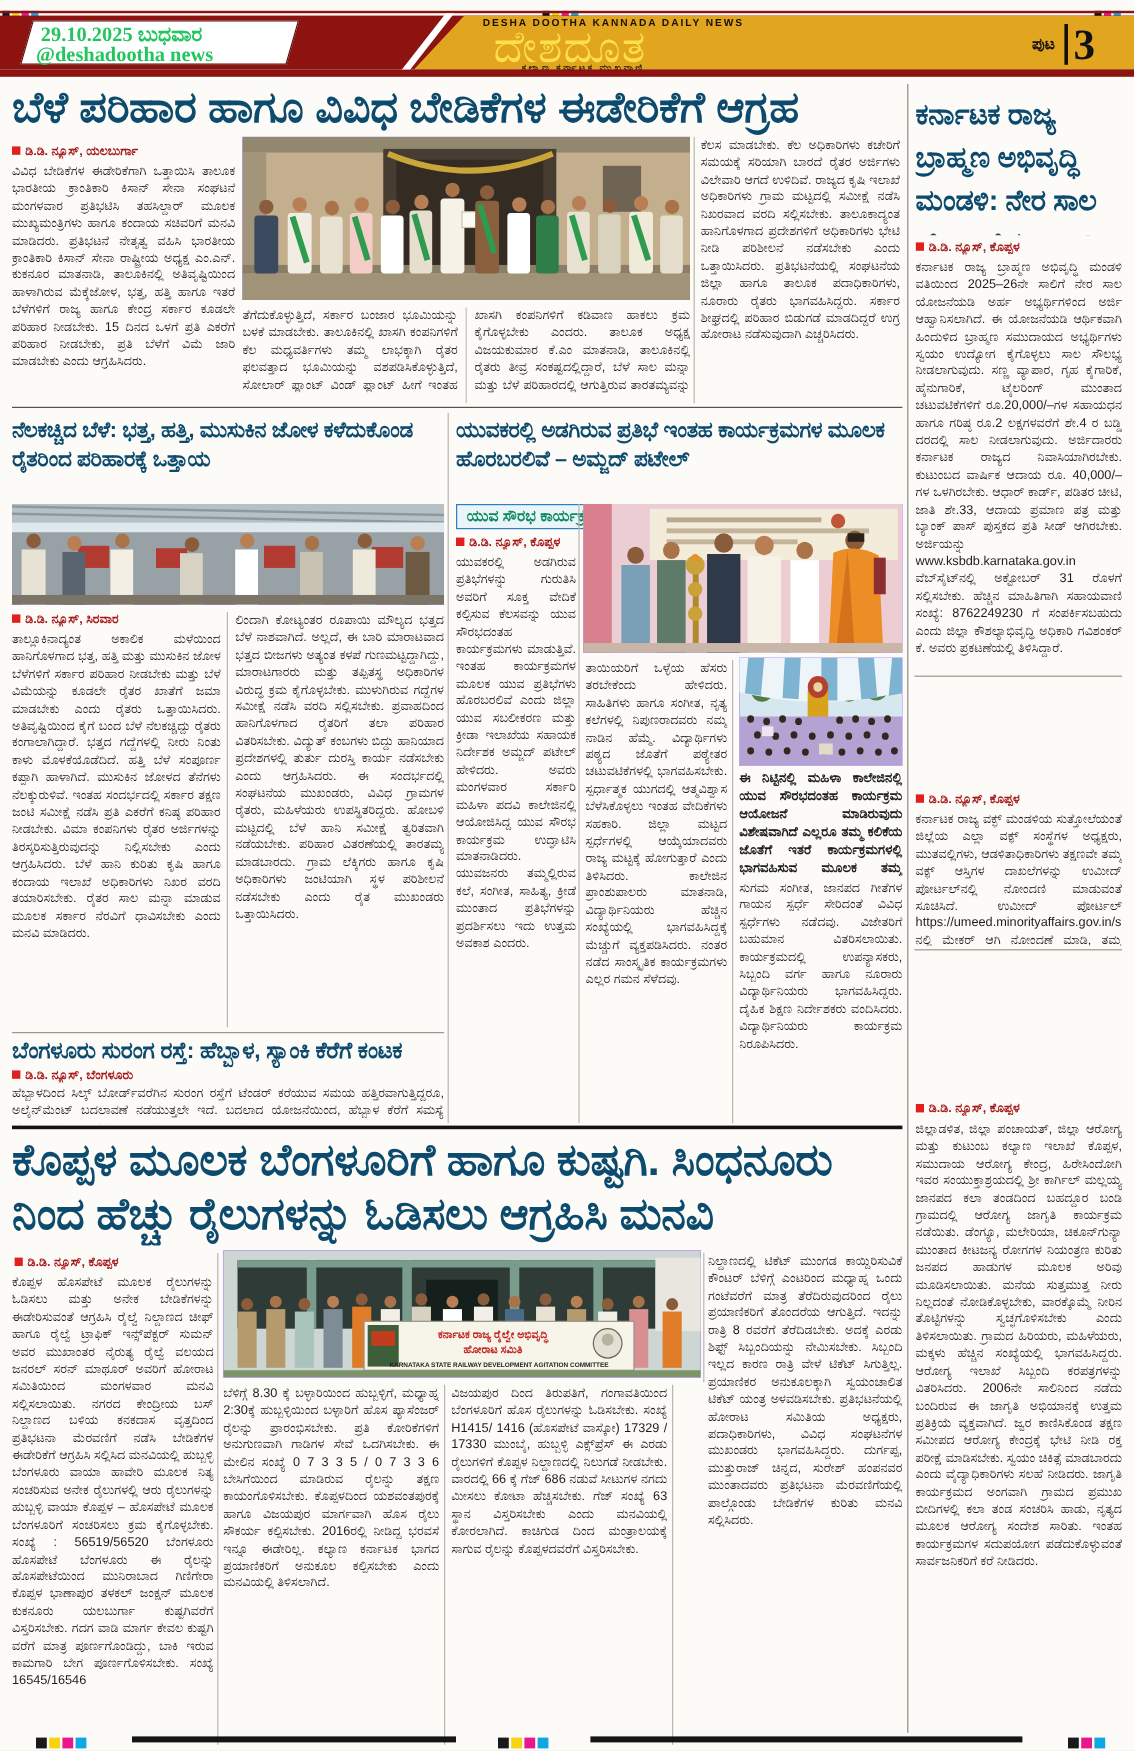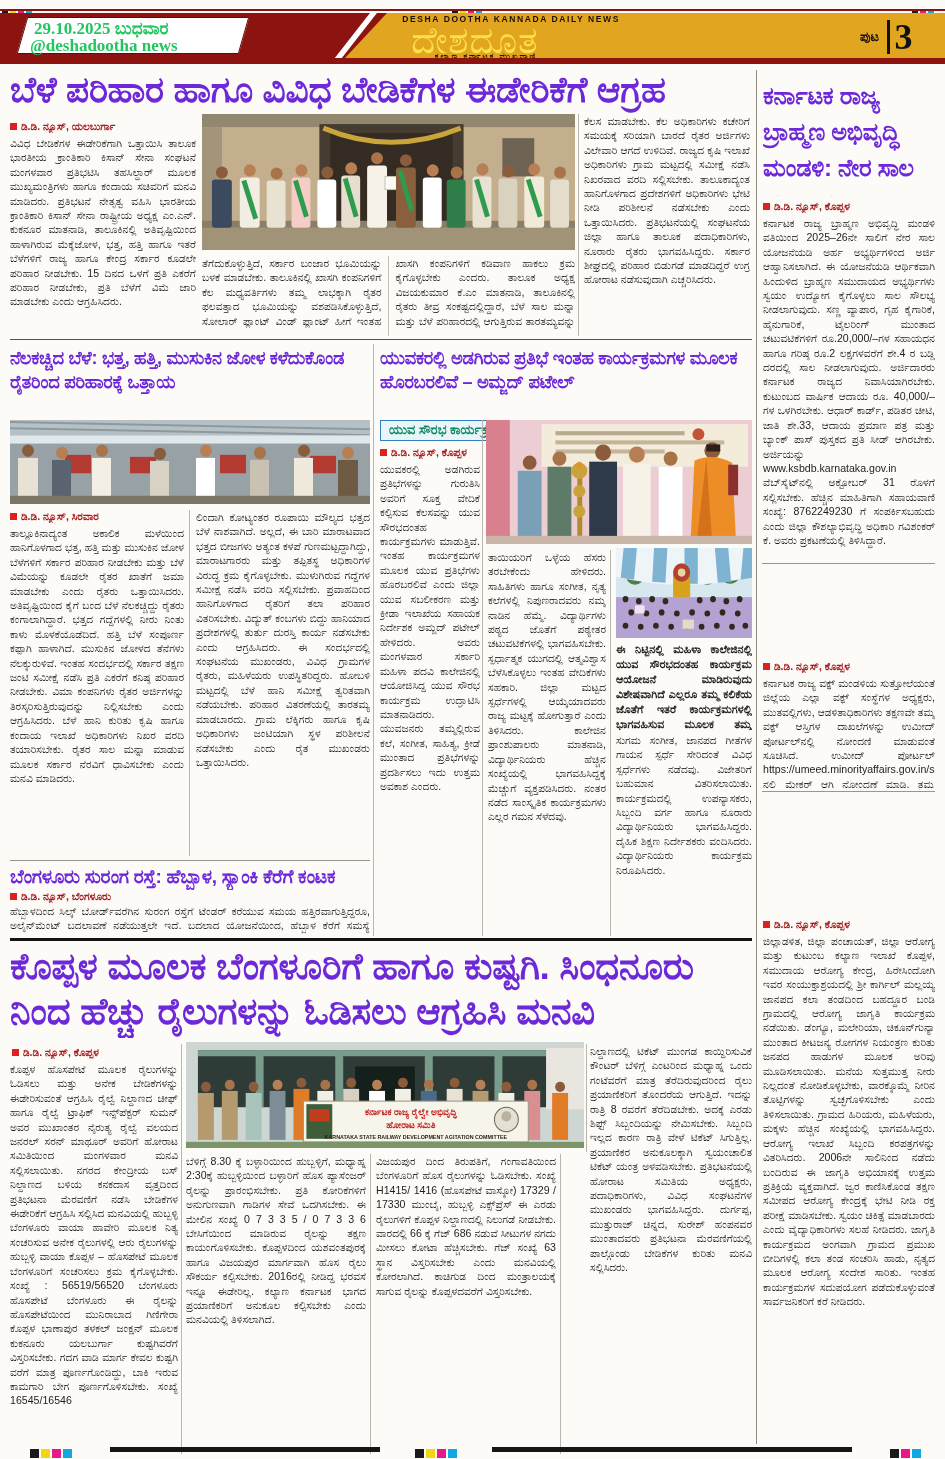--- a/index.html
+++ b/index.html
@@ -1,20 +1,20 @@
 <!DOCTYPE html>
 <html><head>
 <meta charset="utf-8">
 <style>
   *{margin:0;padding:0;box-sizing:border-box}
   html,body{background:#e9e7e0}
   body{width:945px;height:1459px;font-family:"Liberation Sans",sans-serif;color:#111}
   .page{position:relative;width:945px;height:1459px;background:#fcfbf7;overflow:hidden}
   .abs{position:absolute}
-  .hl{font-weight:bold;color:#6d28d9;line-height:1.18;overflow:hidden;font-family:"Liberation Sans",sans-serif;letter-spacing:-.3px}
+  .hl{font-weight:bold;color:#0c4a6e;line-height:1.18;overflow:hidden;font-family:"Liberation Sans",sans-serif;letter-spacing:-.3px}
   .hl-xl{font-size:36px;line-height:1.1}
   .hl-lg{font-size:37px;line-height:1.22}
   .hl-md{font-size:18px;line-height:1.35}
   .hl-sm{font-size:24px;line-height:1.5}
   .body-txt{font-size:10.6px;line-height:1.36;text-align:justify;color:#1d1d1d;overflow:hidden}
   .body-bold{font-weight:bold;font-size:11px}
   .byline{font-size:10.5px;font-weight:bold;color:#a6191c;white-space:nowrap;overflow:hidden}
   .sq{display:inline-block;width:7px;height:7px;background:#e01f1f;margin-right:4px}
   .vrule{width:1px;background:#b9b6ae}
   .hrule{height:1px;background:#55524a}

